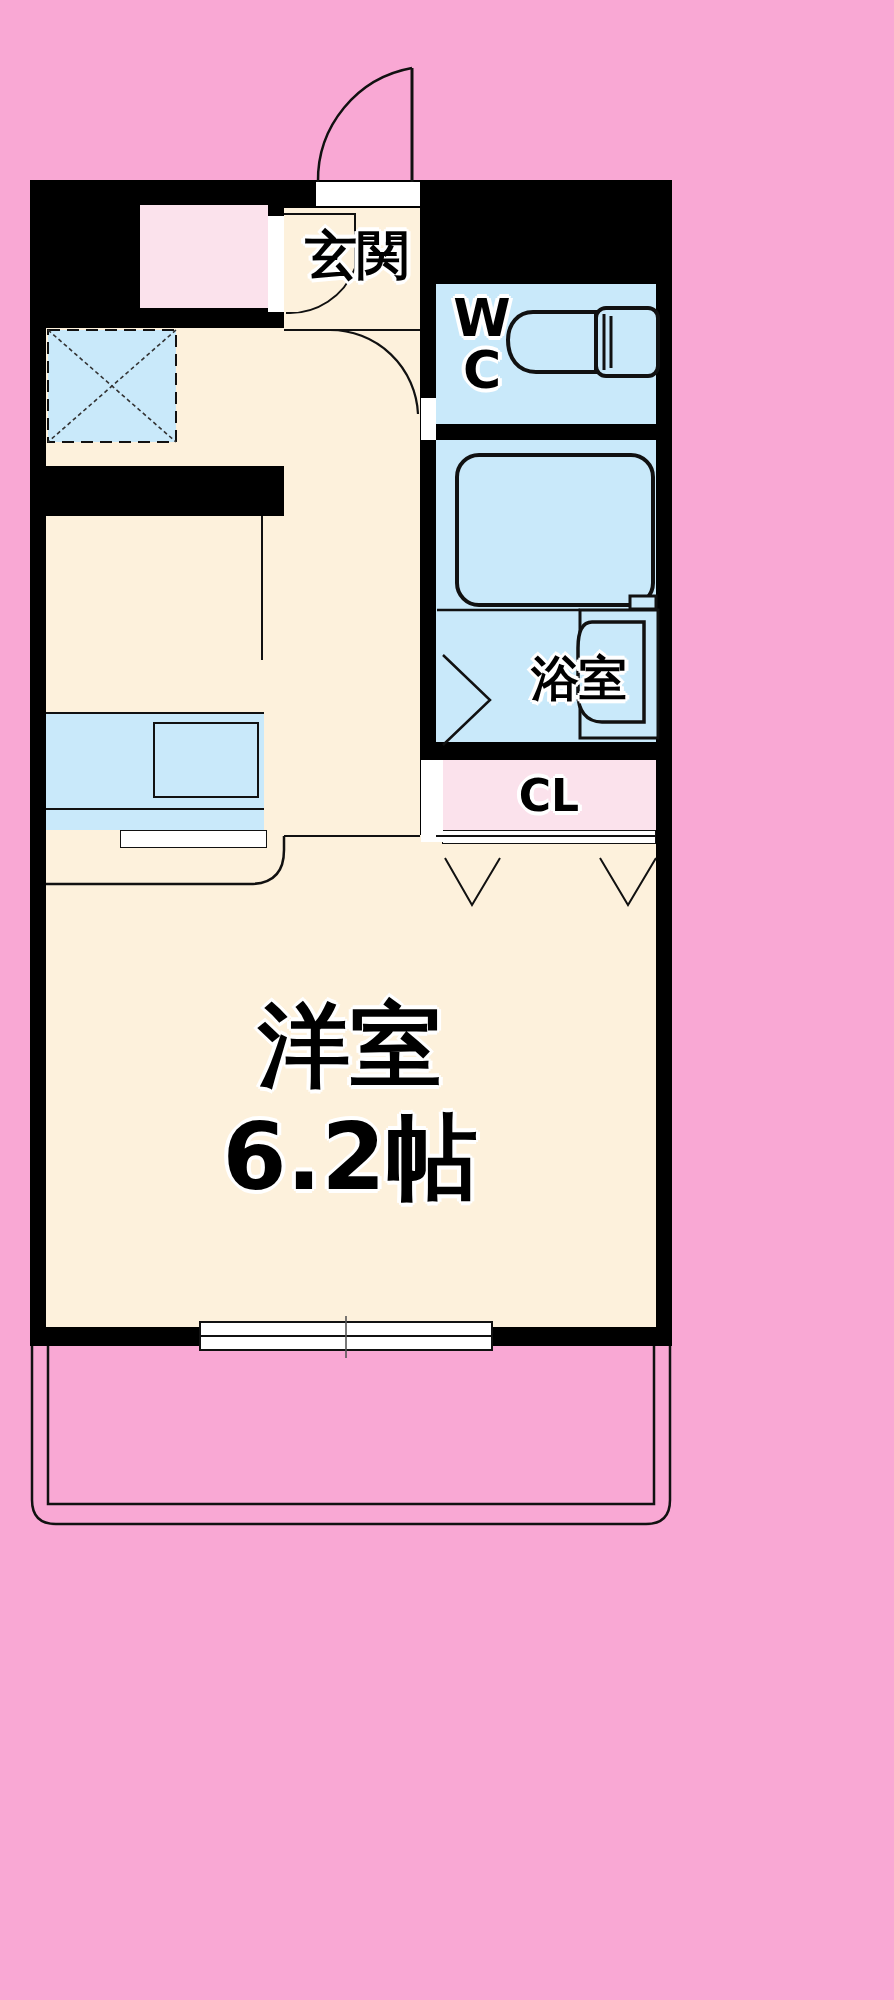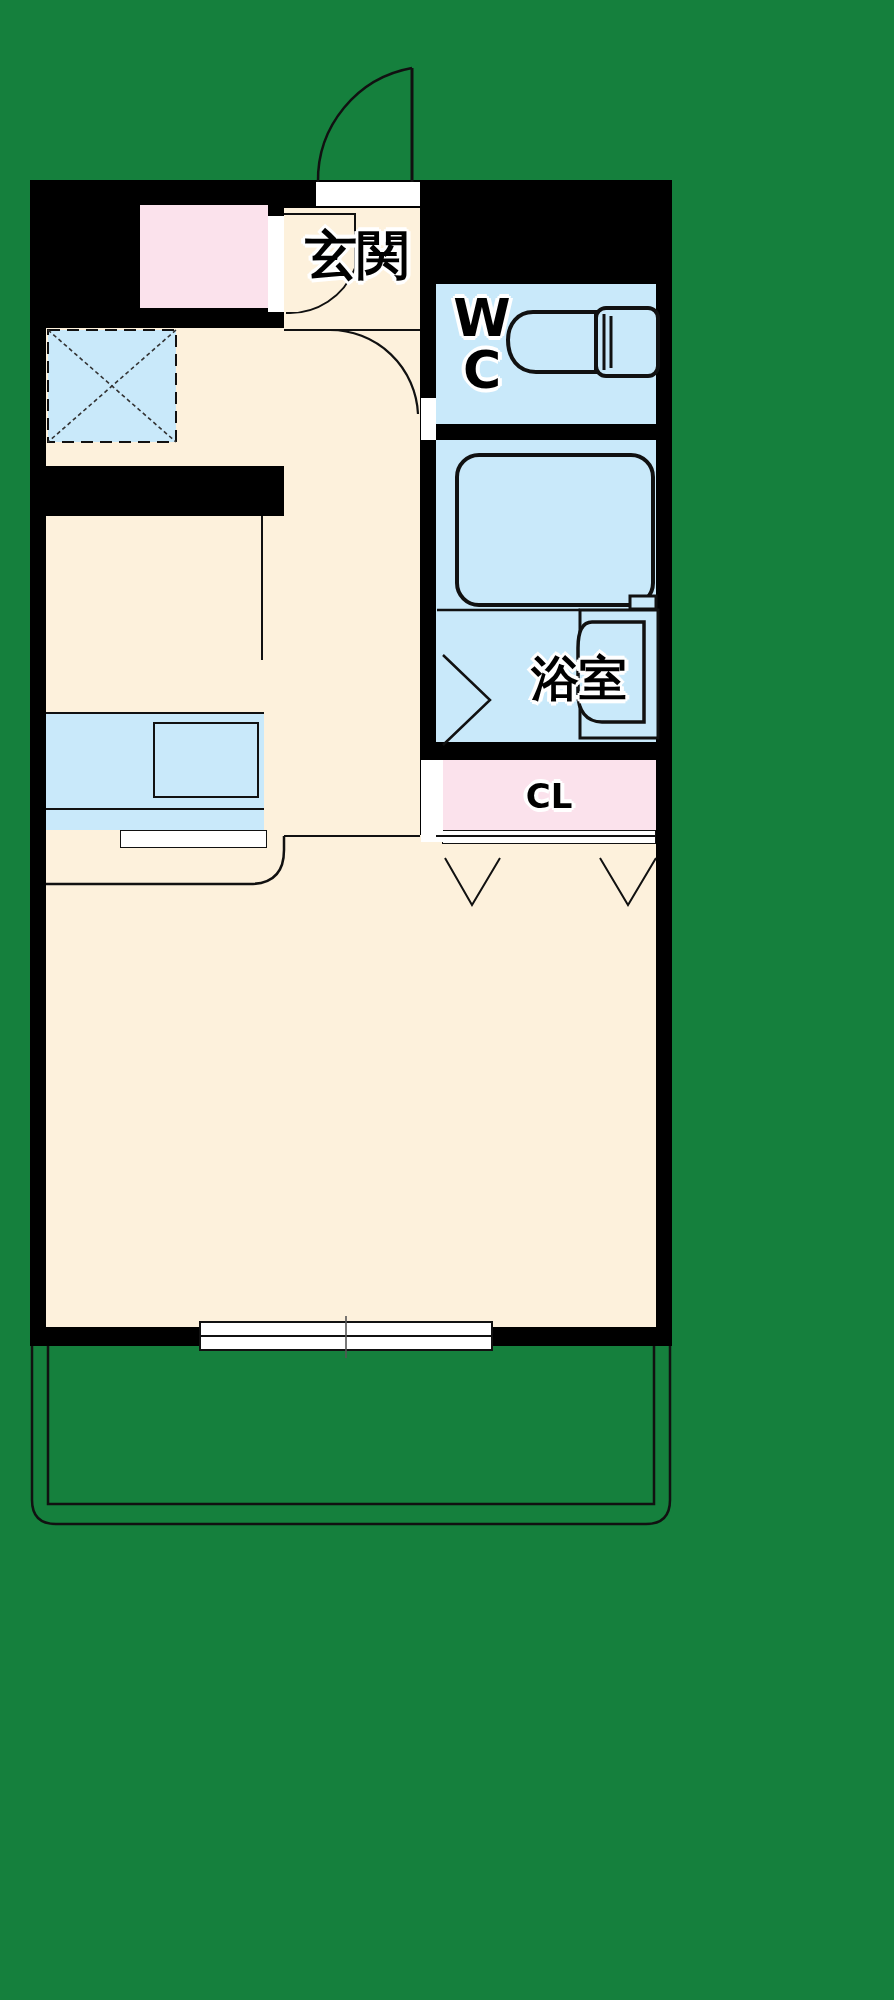--- a/index.html
+++ b/index.html
@@ -1,18 +1,18 @@
 <!DOCTYPE html>
 <html><head>
 <meta charset="utf-8">
 <title>Floor Plan</title>
 <style>
   html,body{margin:0;padding:0;background:#ffffff;}
   body{font-family:"Liberation Sans", sans-serif;}
-  #plan{position:relative;width:894px;height:2000px;background:#15803d;overflow:hidden;}
+  #plan{position:relative;width:894px;height:2000px;background:#f9a8d4;overflow:hidden;}
   .abs{position:absolute;box-sizing:border-box;}
   .wall{background:#000000;}
   .floor{background:#fdf1dc;}
   .wet{background:#c9e9fa;}
   .closet{background:#fbe2ec;}
   .white{background:#ffffff;}
   .thin{border:2px solid #111;}
   .label{
     position:absolute;
     font-family:"DejaVu Sans","Liberation Sans",sans-serif;
@@ -194,18 +194,22 @@
 
   <div class="label" style="left:442px;top:292px;width:80px;font-size:52px;line-height:52px;">
     <span>W</span><br>
     <span>C</span>
   </div>
 
   <div class="label" style="left:504px;top:650px;width:150px;font-size:48px;line-height:56px;">
     <span>浴室</span>
   </div>
 
-  <div class="label" style="left:442px;top:766px;width:214px;font-size:34px;line-height:60px;">
+  <div class="label" style="left:442px;top:766px;width:214px;font-size:44px;line-height:60px;">
     <span>CL</span>
   </div>
 
+  <div class="label" style="left:150px;top:990px;width:400px;font-size:92px;line-height:112px;">
+    <span>洋室</span><br>
+    <span>6.2帖</span>
+  </div>
 
 </div>
 
 </body></html>

